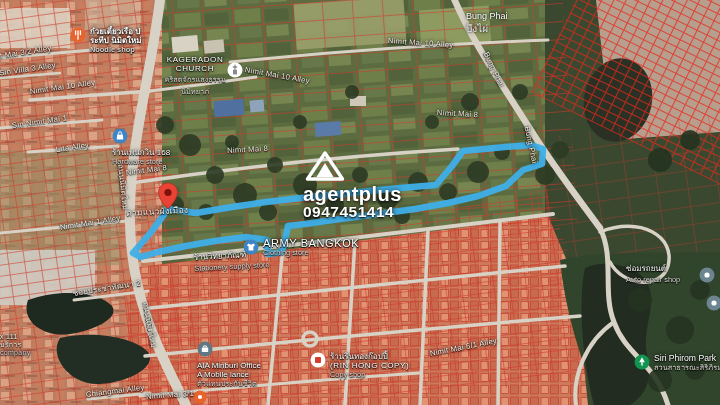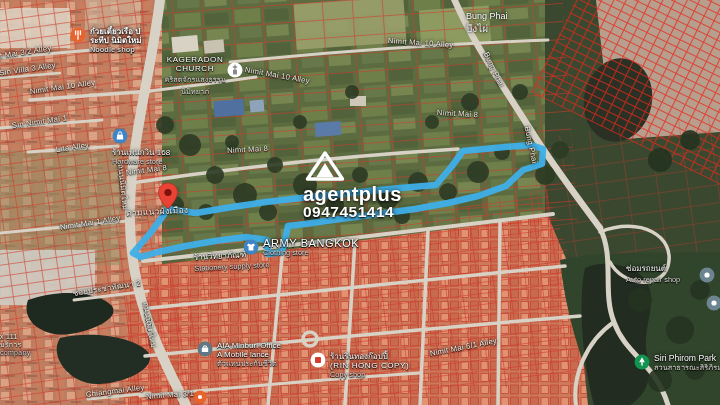--- a/index.html
+++ b/index.html
@@ -225,21 +225,21 @@
       <circle cx="8" cy="8" r="7.5" fill="#3d85c6"></circle>
       <path d="M5.5 4.6 L8 5.8 L10.5 4.6 L12 6.4 L10.4 7.6 L10.4 11.4 L5.6 11.4 L5.6 7.6 L4 6.4 Z" fill="#fff"></path>
     </svg>
     <span class="plines">
       <span class="pname caps" style="font-size:11px;">ARMY BANGKOK</span>
       <span class="pcat">Clothing store</span>
     </span>
   </div>
 
 
-  <div class="poi" style="left:197px;top:341px;">
+  <div class="poi" style="left:197px;top:341px;flex-direction:column;">
     <svg class="pic" viewBox="0 0 16 16">
       <circle cx="8" cy="8" r="7.5" fill="#5f7884"></circle>
       <rect x="4.8" y="6.4" width="6.4" height="4.6" rx=".6" fill="#fff"></rect>
       <path d="M6.6 6.4v-1.4h2.8v1.4" stroke="#fff" stroke-width="1" fill="none"></path>
     </svg>
     <span class="plines">
       <span class="pname">AIA Minburi Office</span>
       <span class="pname">A Mobile lance</span>
       <span class="pcat">ตัวแทนประกันชีวิต</span>
     </span>

